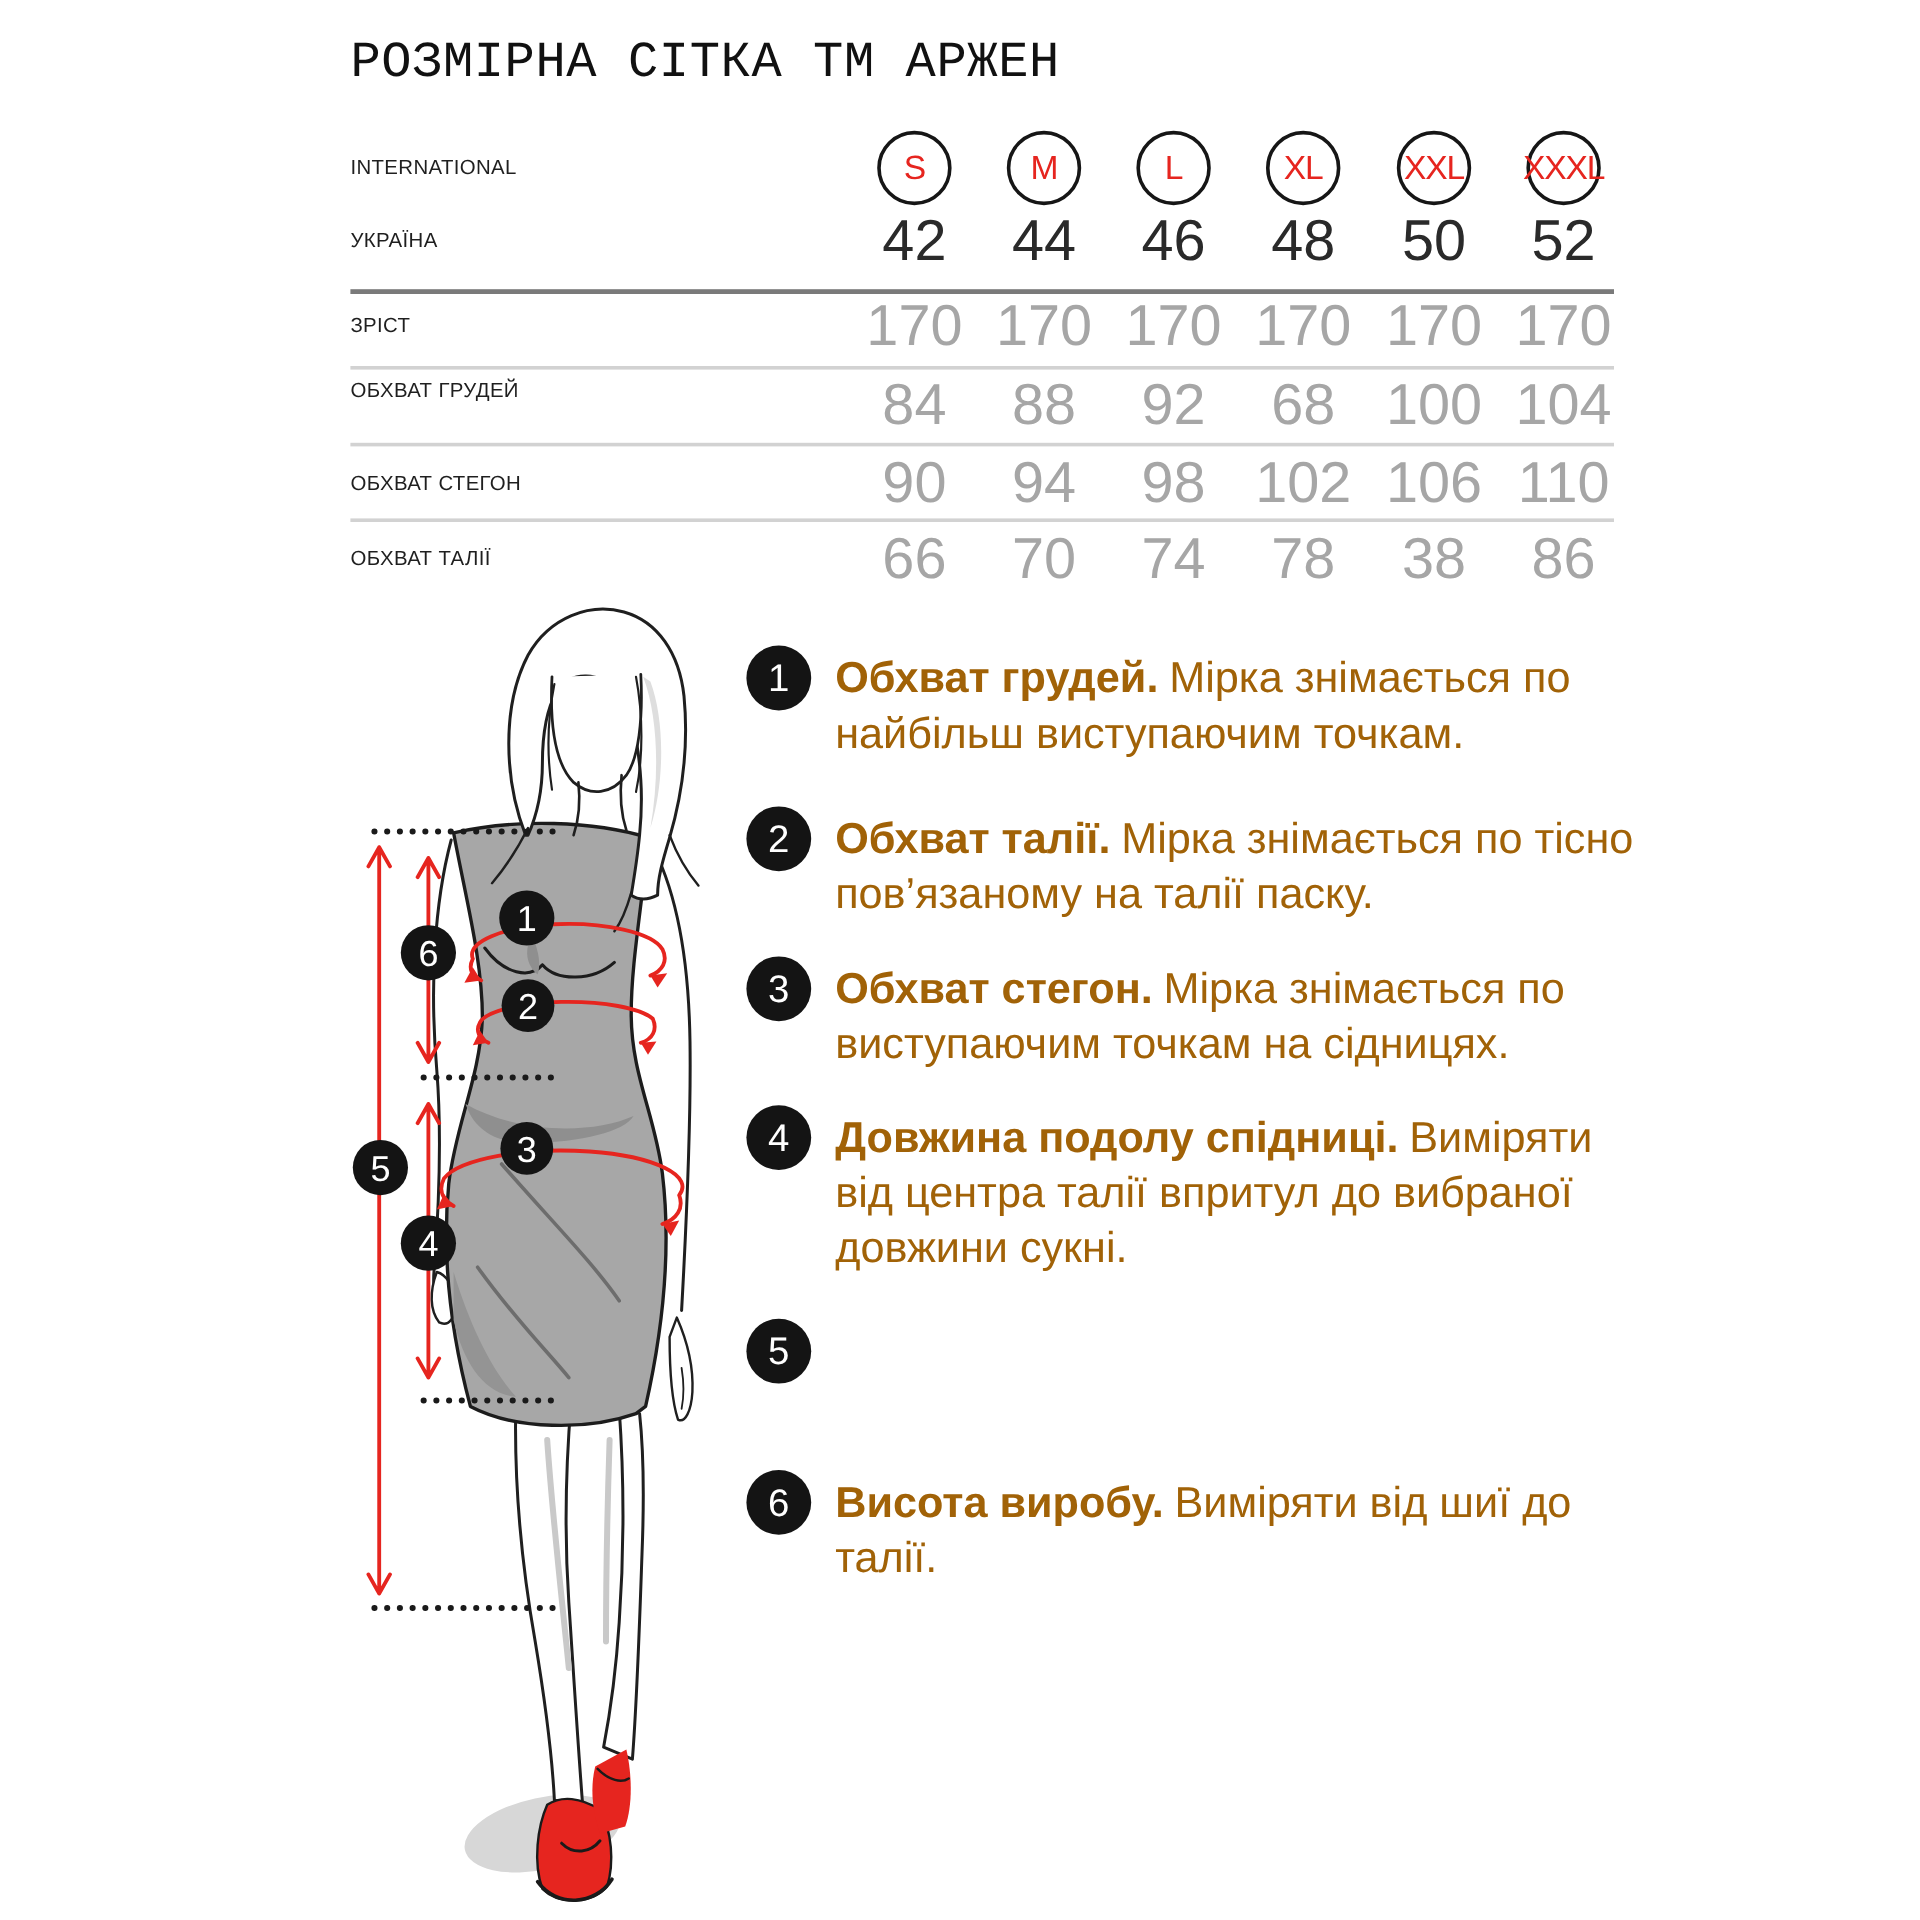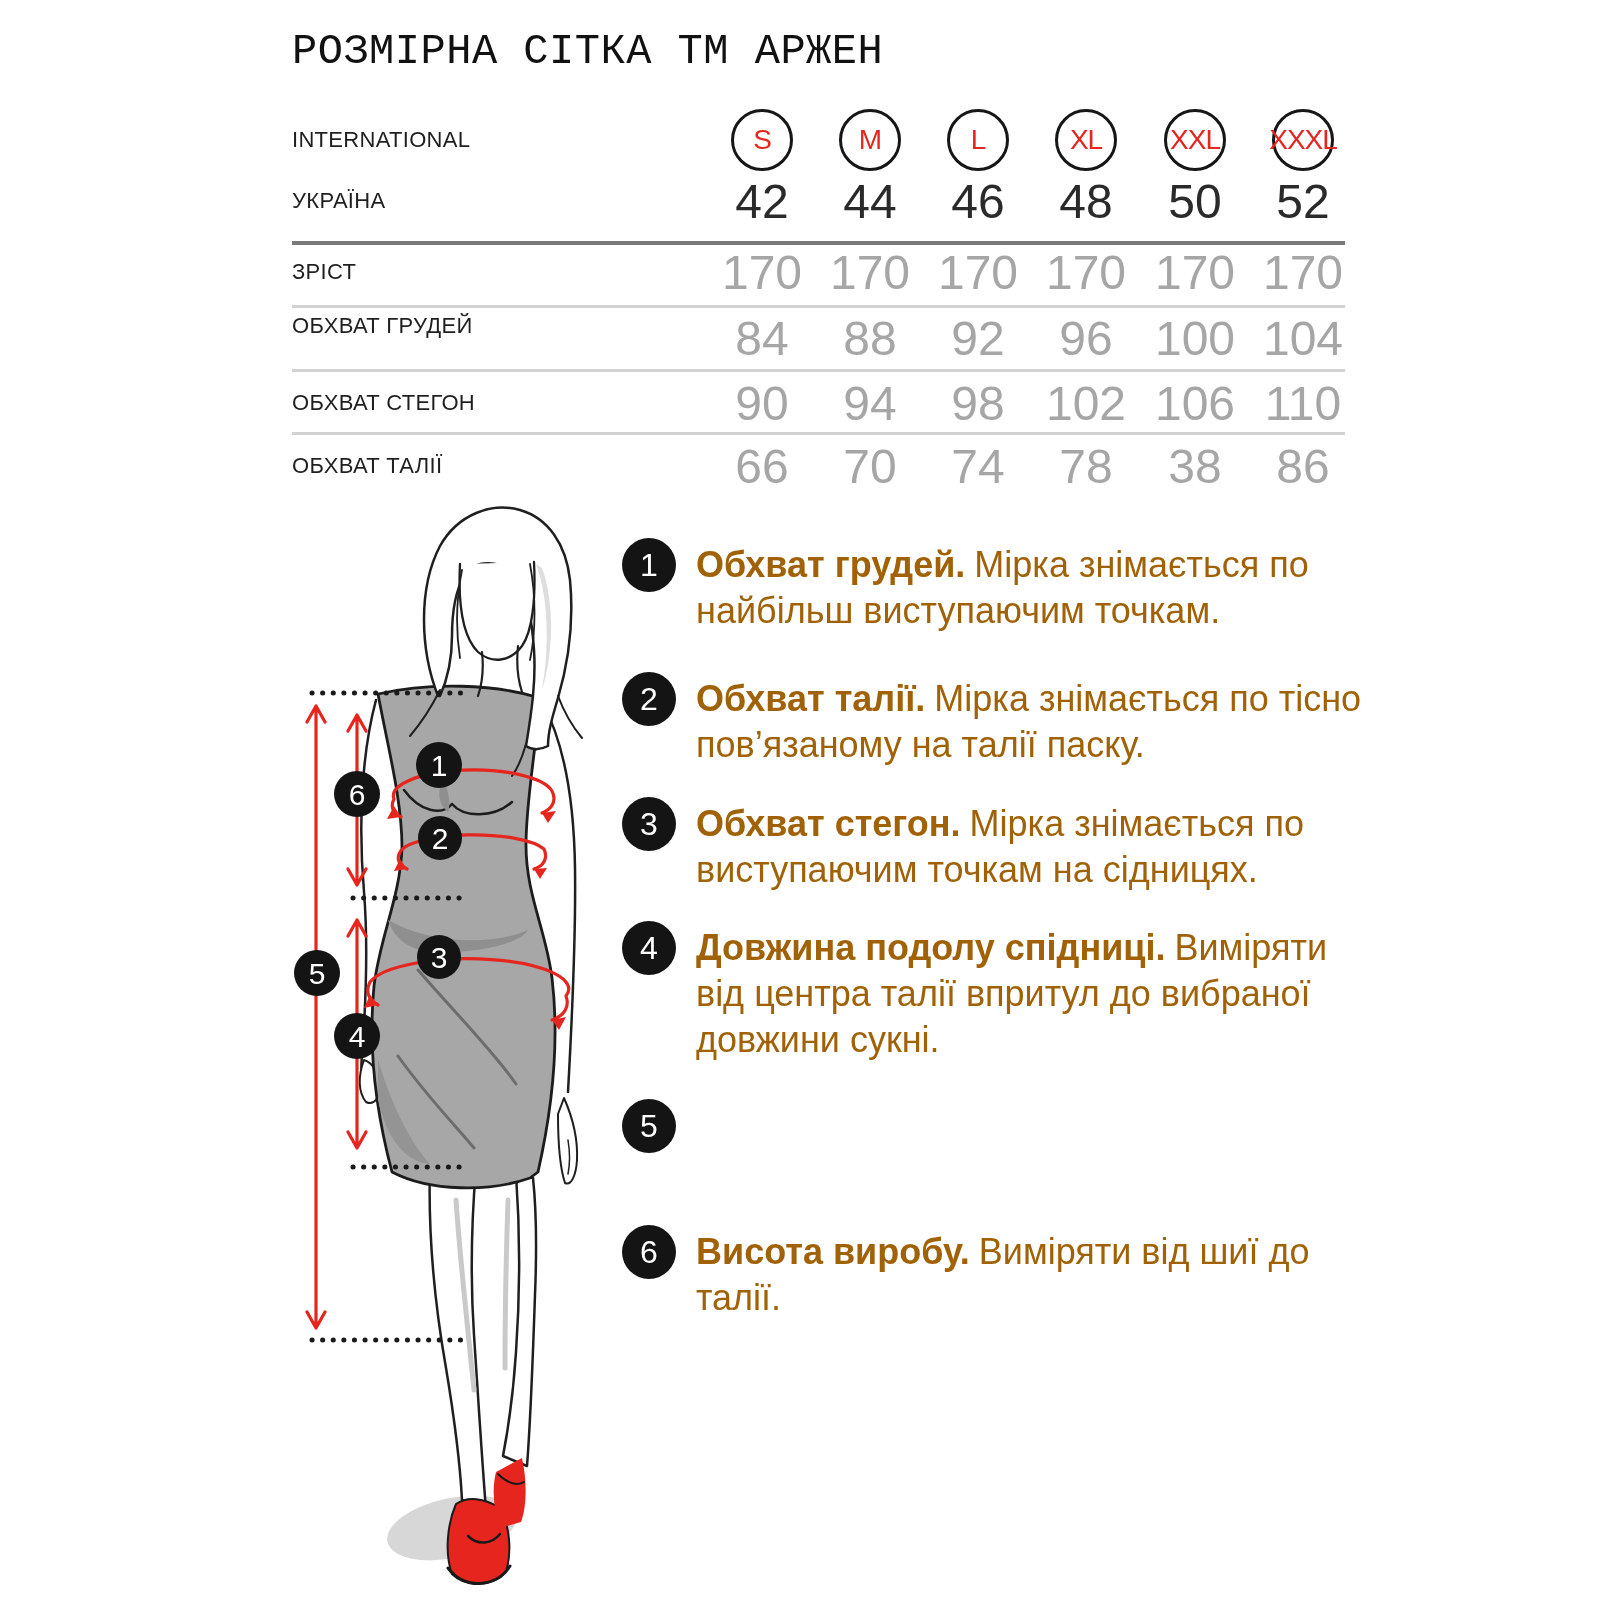--- a/index.html
+++ b/index.html
@@ -1,20 +1,20 @@
 <!DOCTYPE html>
 <html><head>
 <meta charset="utf-8">
 <style>
   html,body{margin:0;padding:0;background:#fff;}
   #canvas{position:relative;width:1600px;height:1600px;background:#ffffff;overflow:hidden;
           font-family:"Liberation Sans","DejaVu Sans",sans-serif;color:#1a1a1a;}
   .abs{position:absolute;}
   #title{left:292px;top:28px;font-size:42px;font-weight:400;letter-spacing:.5px;color:#111;font-family:Liberation Mono, monospace;}
-  .row-label{left:292px;transform:translateY(-50%);font-size:22px;color:#1f1f1f;letter-spacing:.3px;white-space:nowrap;}
+  .row-label{left:292px;transform:translateY(-50%);font-size:17px;color:#1f1f1f;letter-spacing:.3px;white-space:nowrap;}
   .cell{transform:translate(-50%,-50%);font-size:48px;white-space:nowrap;}
   .cell.dark{color:#2a2a2a;}
   .cell.gray{color:#a6a6a6;}
   .size-circle{width:56px;height:56px;border:3px solid #161616;border-radius:50%;
                transform:translate(-50%,-50%);display:flex;align-items:center;justify-content:center;}
   .size-circle span{color:#e6251f;font-size:28px;letter-spacing:-1px;white-space:nowrap;}
   .hline{left:292px;width:1053px;background:#d2d2d2;height:3px;}
   .hline.thick{background:#7a7a7a;height:4px;}
   .legend-item-circle{width:54px;height:54px;border-radius:50%;background:#141414;left:622px;
                display:flex;align-items:center;justify-content:center;transform:none;}
@@ -67,21 +67,21 @@
   <div class="abs cell gray" style="left:1086px;top:272px">170</div>
   <div class="abs cell gray" style="left:1195px;top:272px">170</div>
   <div class="abs cell gray" style="left:1303px;top:272px">170</div>
 
   <div class="abs hline" style="top:305px"></div>
 
   <div class="abs row-label" style="top:326px">ОБХВАТ ГРУДЕЙ</div>
   <div class="abs cell gray" style="left:762px;top:338px">84</div>
   <div class="abs cell gray" style="left:870px;top:338px">88</div>
   <div class="abs cell gray" style="left:978px;top:338px">92</div>
-  <div class="abs cell gray" style="left:1086px;top:338px">96</div>
+  <div class="abs cell gray" style="left:1086px;top:338px">68</div>
   <div class="abs cell gray" style="left:1195px;top:338px">100</div>
   <div class="abs cell gray" style="left:1303px;top:338px">104</div>
 
   <div class="abs hline" style="top:369px"></div>
 
   <div class="abs row-label" style="top:403px">ОБХВАТ СТЕГОН</div>
   <div class="abs cell gray" style="left:762px;top:403px">90</div>
   <div class="abs cell gray" style="left:870px;top:403px">94</div>
   <div class="abs cell gray" style="left:978px;top:403px">98</div>
   <div class="abs cell gray" style="left:1086px;top:403px">102</div>

